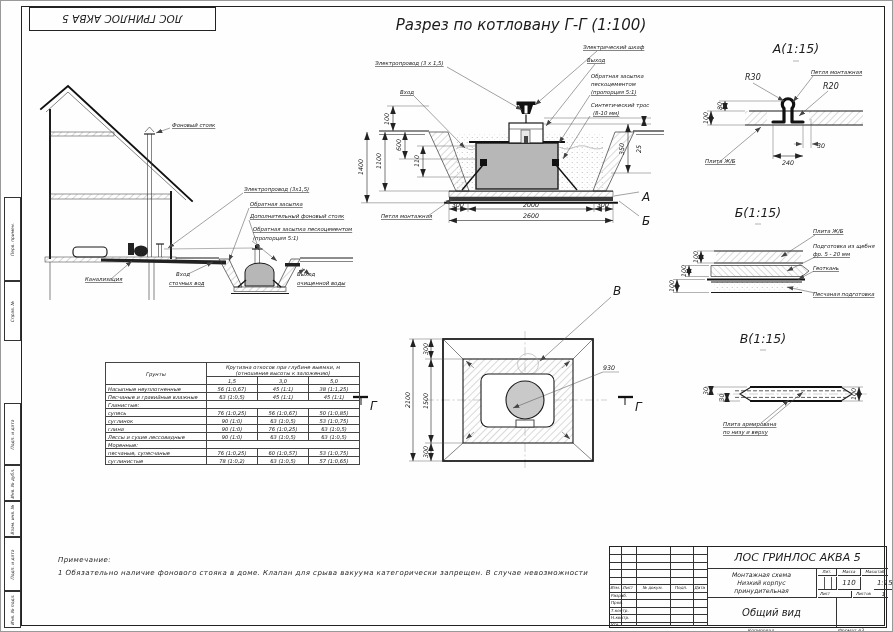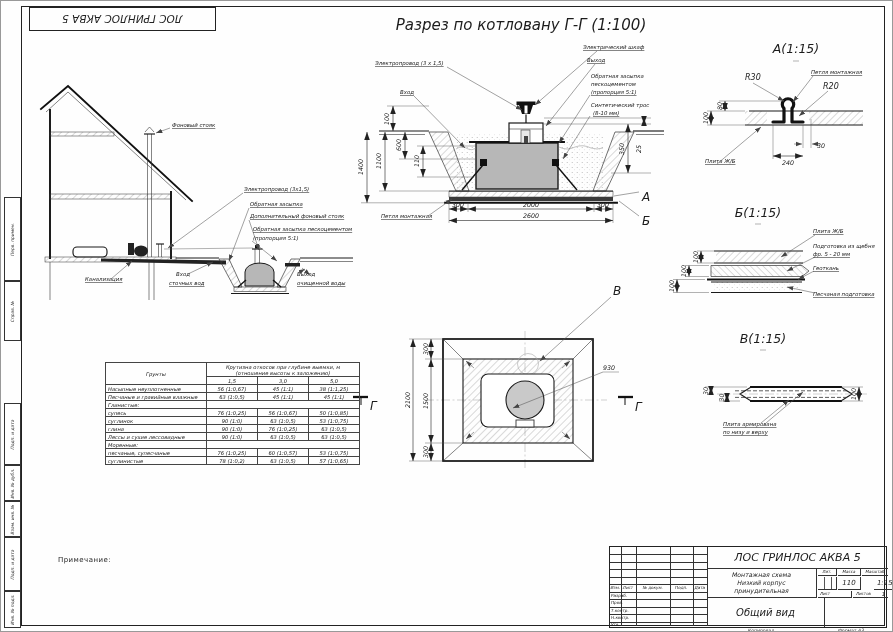--- a/index.html
+++ b/index.html
@@ -28,21 +28,21 @@
   .stamp-top span{transform:rotate(180deg);font-style:italic;font-size:10.5px;color:#222;white-space:nowrap;}
   .sidecell{position:absolute;left:3px;width:17px;border:0.9px solid #333;box-sizing:border-box;
             display:flex;align-items:center;justify-content:center;overflow:hidden;background:#fff;}
   .sidecell span{transform:rotate(-90deg);font-size:4.4px;font-style:italic;color:#333;white-space:nowrap;}
   .soiltable{position:absolute;left:104px;top:361px;border-collapse:collapse;font-size:5.2px;font-style:italic;color:#1c1c1c;}
   .soiltable td,.soiltable th{border:0.7px solid #444;padding:0.5px 2px;font-weight:normal;}
   .soiltable{border:1.3px solid #222;}
   .soiltable .name{width:96px;text-align:left;}
   .soiltable .val{width:46px;text-align:center;}
   .soiltable .hdr{text-align:center;}
-  .notes{position:absolute;left:57px;top:555px;width:575px;font-size:7px;
+  .notes{position:absolute;left:57px;top:555px;width:575px;font-size:7px;font-style:italic;
          color:#1c1c1c;letter-spacing:0.45px;line-height:9.5px;white-space:nowrap;}
   .notes .nt{margin-bottom:3px;}
   .tb{position:absolute;left:608px;top:545px;width:278px;height:82px;border:1.4px solid #222;
       box-sizing:border-box;font-style:italic;color:#1c1c1c;}
   .tb .vline,.tb .hline{position:absolute;background:#333;}
   .tb .cell{position:absolute;display:flex;align-items:center;justify-content:center;text-align:center;box-sizing:border-box;}
   .kopir{position:absolute;top:627px;font-size:4.6px;font-style:italic;color:#333;}
 </style>
 </head>
 <body>
@@ -459,20 +459,21 @@
           <td class="name">суглинистые</td>
           <td class="val">78 (1:0,2)</td>
           <td class="val">63 (1:0,5)</td>
           <td class="val">57 (1:0,65)</td>
         </tr>
   </tbody>
     </table>
 
   <div class="notes">
     <div class="nt">Примечание:</div>
+    <div>1 Обязательно наличие фонового стояка в доме. Клапан для срыва вакуума категорически запрещен. В случае невозможности</div>
   </div>
 
   <div class="tb">
 
     <div class="vline" style="left:10.5px;top:0;width:0.8px;height:79.4px;"></div>
     <div class="vline" style="left:25.5px;top:0;width:0.8px;height:79.4px;"></div>
     <div class="vline" style="left:60px;top:0;width:0.8px;height:79.4px;"></div>
     <div class="vline" style="left:82.5px;top:0;width:0.8px;height:79.4px;"></div>
     <div class="vline" style="left:96.5px;top:0;width:1.2px;height:79.4px;"></div>
 
@@ -498,21 +499,21 @@
     <div class="cell" style="left:0;top:59.6px;width:25.5px;height:7.4px;font-size:4.1px;justify-content:flex-start;padding-left:1px;">Т.контр.</div>
     <div class="cell" style="left:0;top:67px;width:25.5px;height:7.5px;font-size:4.1px;justify-content:flex-start;padding-left:1px;">Н.контр.</div>
     <div class="cell" style="left:0;top:74.5px;width:25.5px;height:5px;font-size:4.1px;justify-content:flex-start;padding-left:1px;">Утв.</div>
 
     <div class="cell" style="left:97px;top:0;width:181px;height:22px;border-bottom:1px solid #333;font-size:11px;">ЛОС ГРИНЛОС АКВА 5</div>
     <div class="cell" style="left:97px;top:22px;width:110px;height:29px;border-right:1px solid #333;border-bottom:1px solid #333;font-size:6.2px;flex-direction:column;line-height:8px;">
       <div>Монтажная схема</div>
       <div>Низкий корпус</div>
       <div>принудительная</div>
     </div>
-    <div class="cell" style="left:97px;top:51px;width:118px;height:29px;border-right:1px solid #333;font-size:10px;">Общий вид</div>
+    <div class="cell" style="left:97px;top:51px;width:130px;height:29px;border-right:1px solid #333;font-size:10px;">Общий вид</div>
 
     <div class="cell" style="left:208px;top:22px;width:19px;height:6.5px;border-right:1px solid #333;border-bottom:1px solid #333;font-size:4px;">Лит.</div>
     <div class="cell" style="left:228px;top:22px;width:23px;height:6.5px;border-right:1px solid #333;border-bottom:1px solid #333;font-size:4px;">Масса</div>
     <div class="cell" style="left:252px;top:22px;width:26px;height:6.5px;border-bottom:1px solid #333;font-size:4px;">Масштаб</div>
     <div class="cell" style="left:208px;top:29.5px;width:19px;height:13.5px;border-right:1px solid #333;border-bottom:1px solid #333;">
       <div style="position:absolute;left:6.3px;top:0;width:0.6px;height:100%;background:#555;"></div>
       <div style="position:absolute;left:12.6px;top:0;width:0.6px;height:100%;background:#555;"></div>
     </div>
     <div class="cell" style="left:228px;top:29.5px;width:23px;height:13.5px;border-right:1px solid #333;border-bottom:1px solid #333;font-size:7px;">110</div>
     <div class="cell" style="left:252px;top:29.5px;width:26px;height:13.5px;border-bottom:1px solid #333;font-size:7px;margin-left:12px;">1:150</div>

